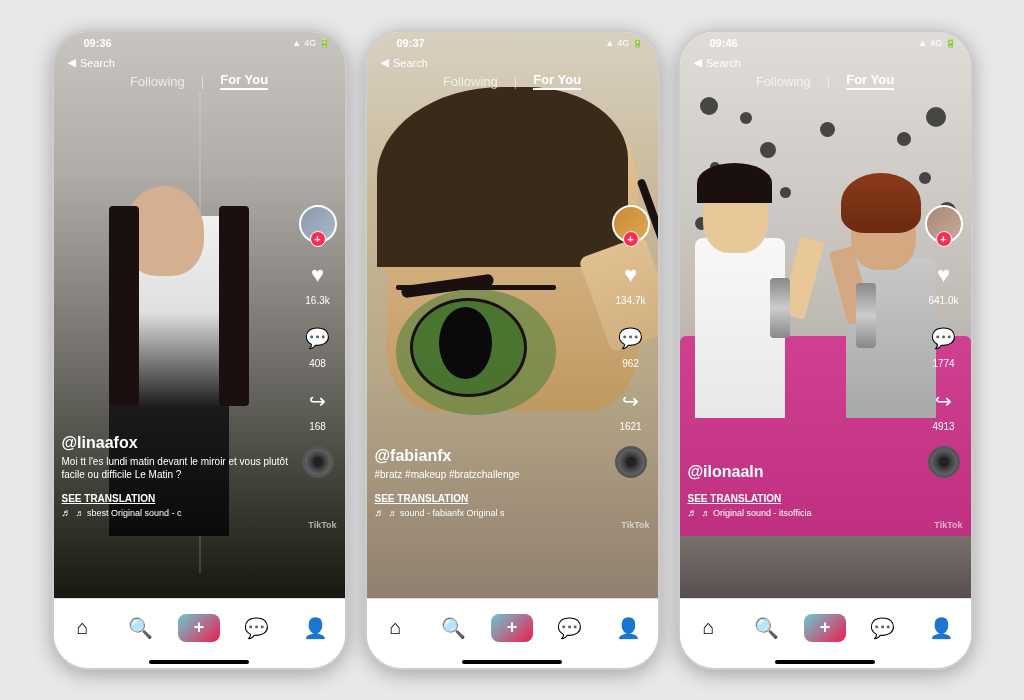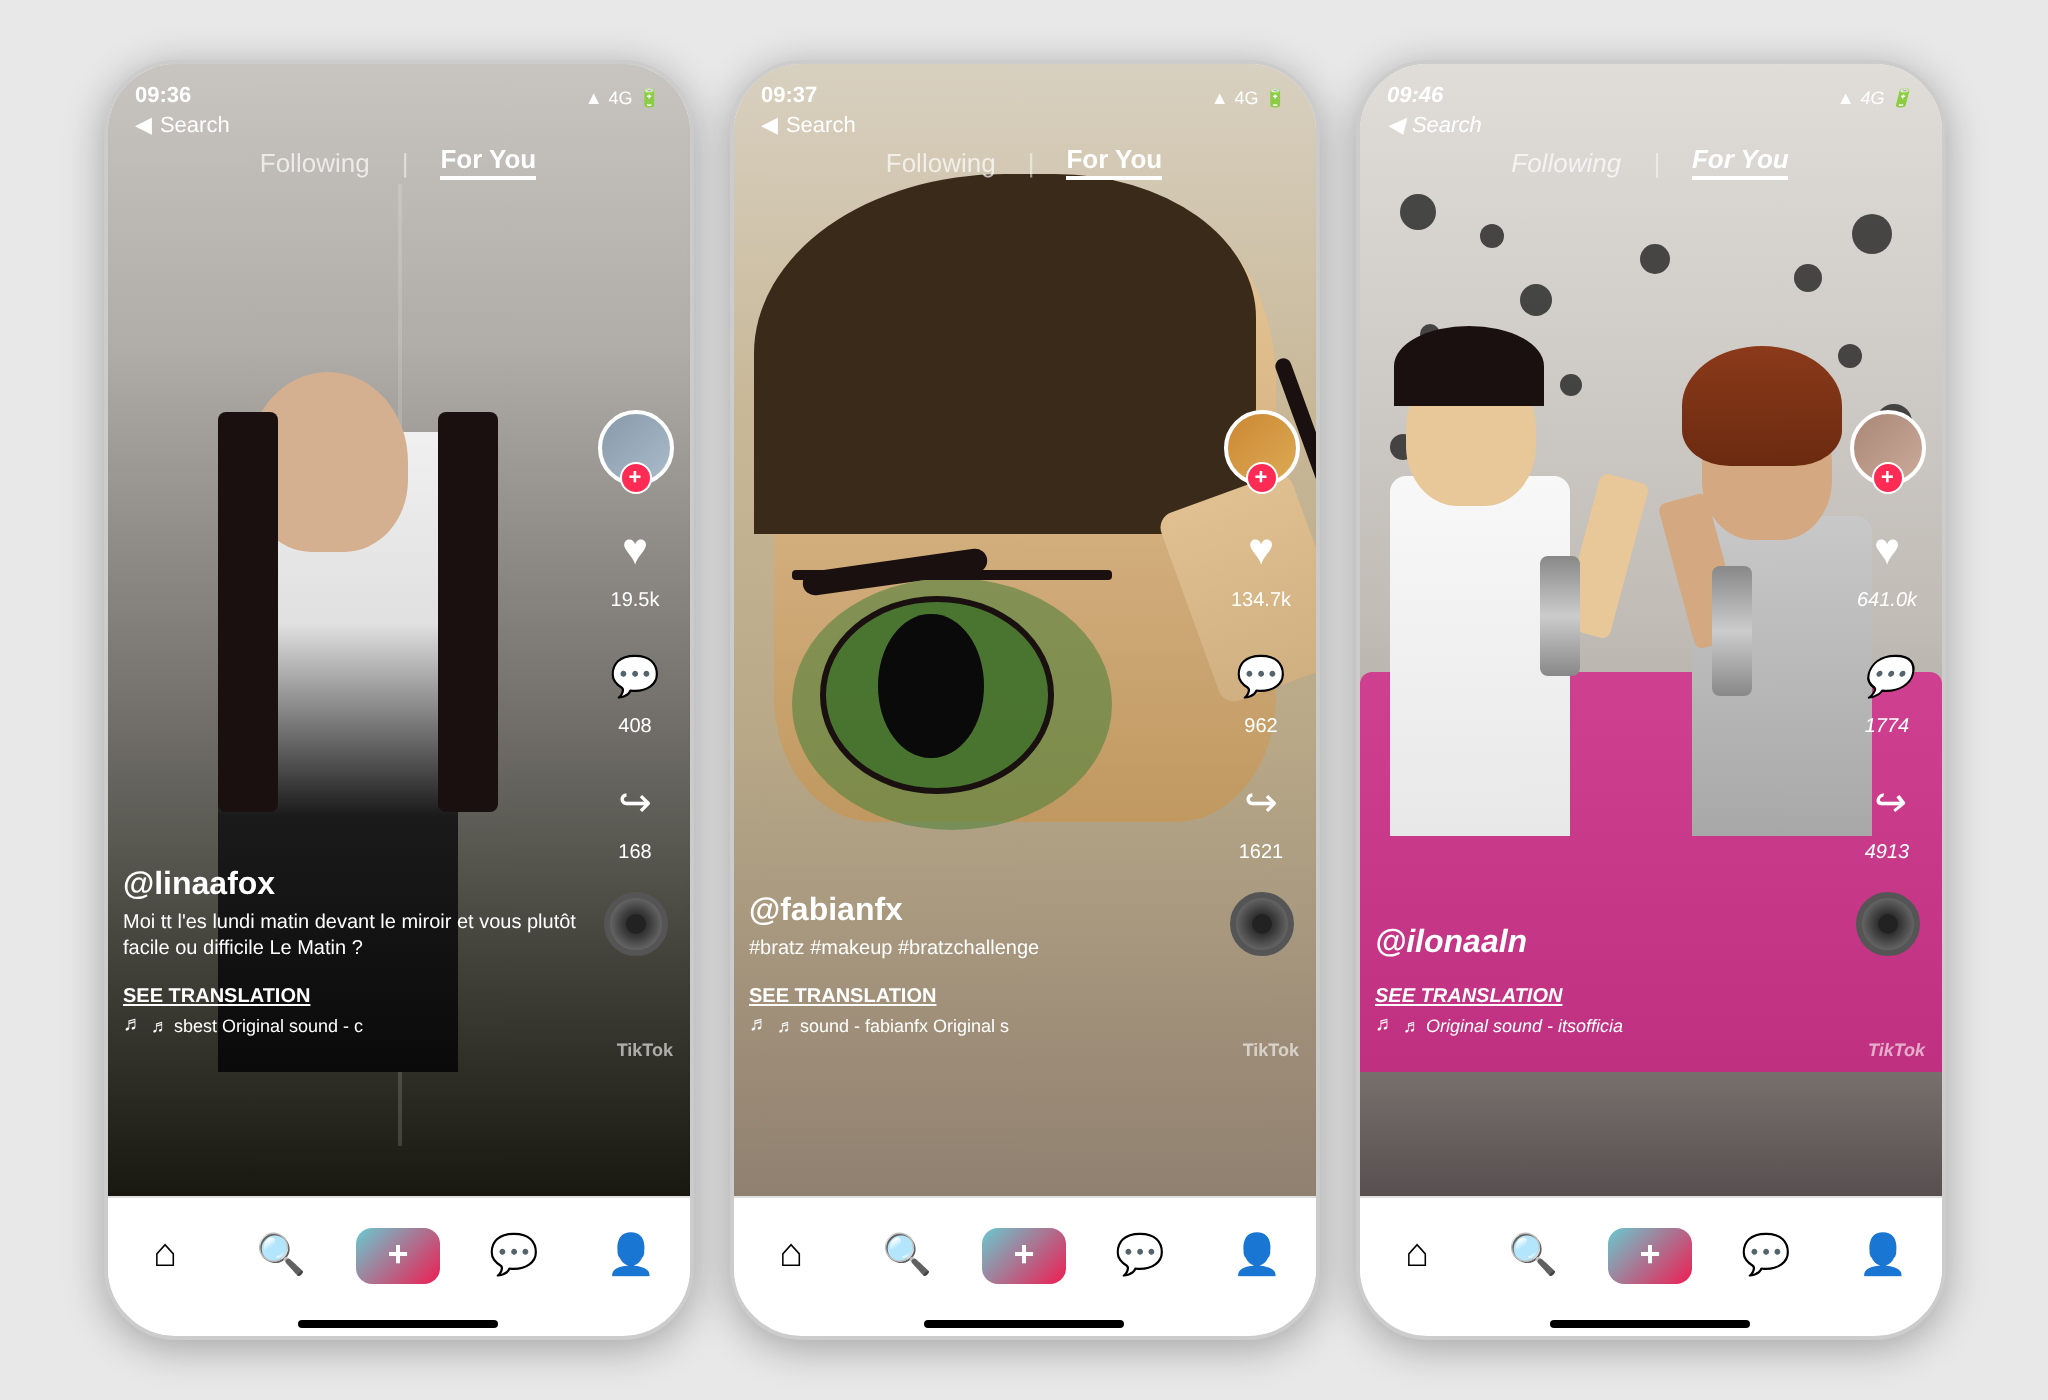--- a/index.html
+++ b/index.html
@@ -48,32 +48,31 @@
     }
 
     
     .phone-2 .video-area {
       background: linear-gradient(180deg, #d8d0c0 0%, #c8b898 30%, #b8a888 60%, #888070 100%);
     }
 
     
     .phone-3 .video-area {
       background: linear-gradient(180deg, #e0ddd8 0%, #d0ccc8 30%, #c8c0b8 60%, #585050 100%);
-      font-style: italic;
     }
 
     
     .status-bar {
       position: absolute;
       top: 0;
-      left: 0;
+      left: 16px;
       right: 0;
       height: 22px;
       display: flex;
-      align-items: flex-end;
+      align-items: center;
       justify-content: space-between;
       padding: 0 14px;
       z-index: 10;
     }
 
     .status-time {
       color: #fff;
       font-size: 11px;
       font-weight: 600;
     }
@@ -408,21 +407,21 @@
       <div class="side-icons">
         <div class="avatar-container">
           <div class="avatar-circle avatar-1"></div>
           <div class="avatar-plus">+</div>
         </div>
 
         <div class="icon-group">
           <div class="icon-btn">
             <span class="heart-icon">♥</span>
           </div>
-          <span class="icon-count">19.5k</span>
+          <span class="icon-count">16.3k</span>
         </div>
 
         <div class="icon-group">
           <div class="icon-btn">
             <span class="comment-icon">💬</span>
           </div>
           <span class="icon-count">408</span>
         </div>
 
         <div class="icon-group">

